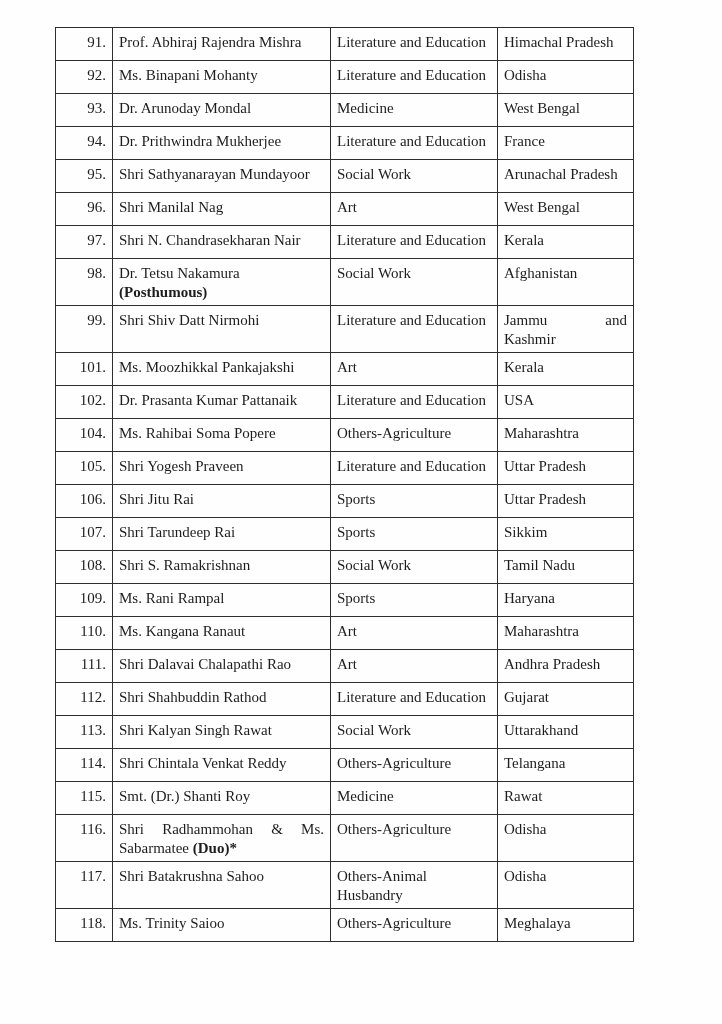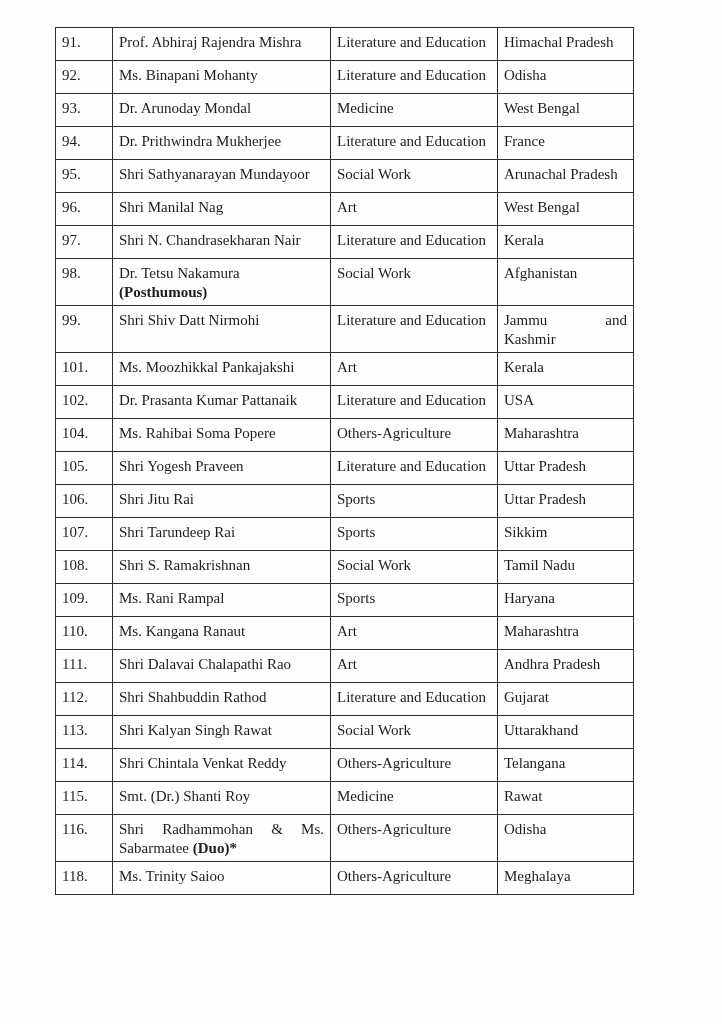--- a/index.html
+++ b/index.html
@@ -28,20 +28,21 @@
     border: 1px solid #2e2e2e;
     vertical-align: top;
     font-size: 15px;
     line-height: 19px;
     padding: 5px 6px 3px 6px;
     height: 24px; 
     overflow: hidden;
     word-spacing: normal;
   }
   td.col-no {
+    text-align: right;
     padding-right: 4px;
     padding-left: 2px;
   }
   td.col-name { text-align: justify; }
   td.col-field { text-align: justify; }
   td.col-state {
     text-align: justify;
     padding-right: 8px;
   }
   col.c-no    { width: 57px; }
@@ -200,20 +201,26 @@
     <td class="col-field">Medicine</td>
     <td class="col-state">Rawat</td>
   </tr>
         <tr>
     <td class="col-no"><span>116.</span></td>
     <td class="col-name"><span>Shri Radhammohan &amp; Ms. Sabarmatee</span> <b>(Duo)*</b></td>
     <td class="col-field">Others-Agriculture</td>
     <td class="col-state">Odisha</td>
   </tr>
         <tr>
+    <td class="col-no"><span>117.</span></td>
+    <td class="col-name"><span>Shri Batakrushna Sahoo</span></td>
+    <td class="col-field">Others-Animal Husbandry</td>
+    <td class="col-state">Odisha</td>
+  </tr>
+        <tr>
     <td class="col-no"><span>118.</span></td>
     <td class="col-name"><span>Ms. Trinity Saioo</span></td>
     <td class="col-field">Others-Agriculture</td>
     <td class="col-state">Meghalaya</td>
   </tr>
       </tbody>
   </table>
 </div>
 
 </body></html>

